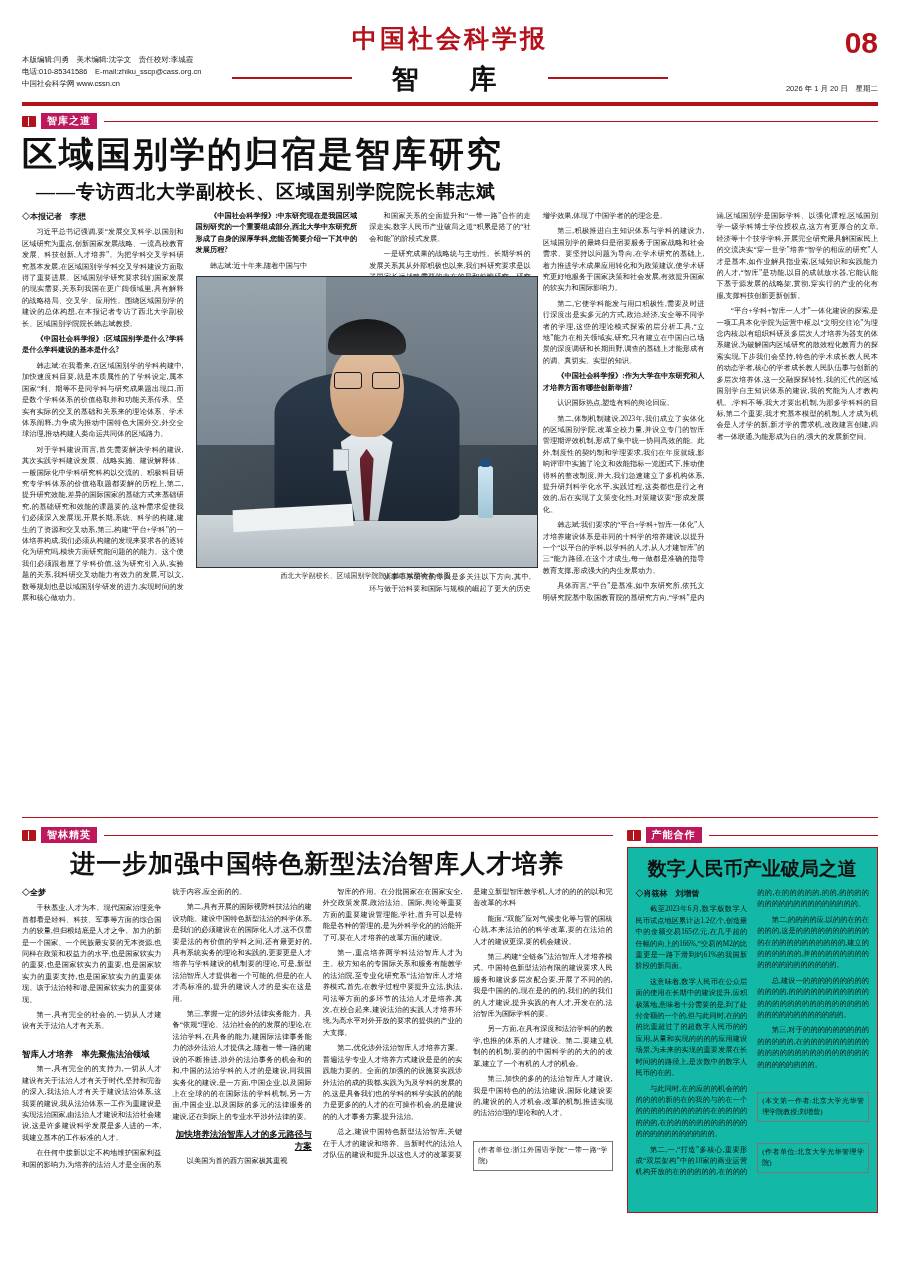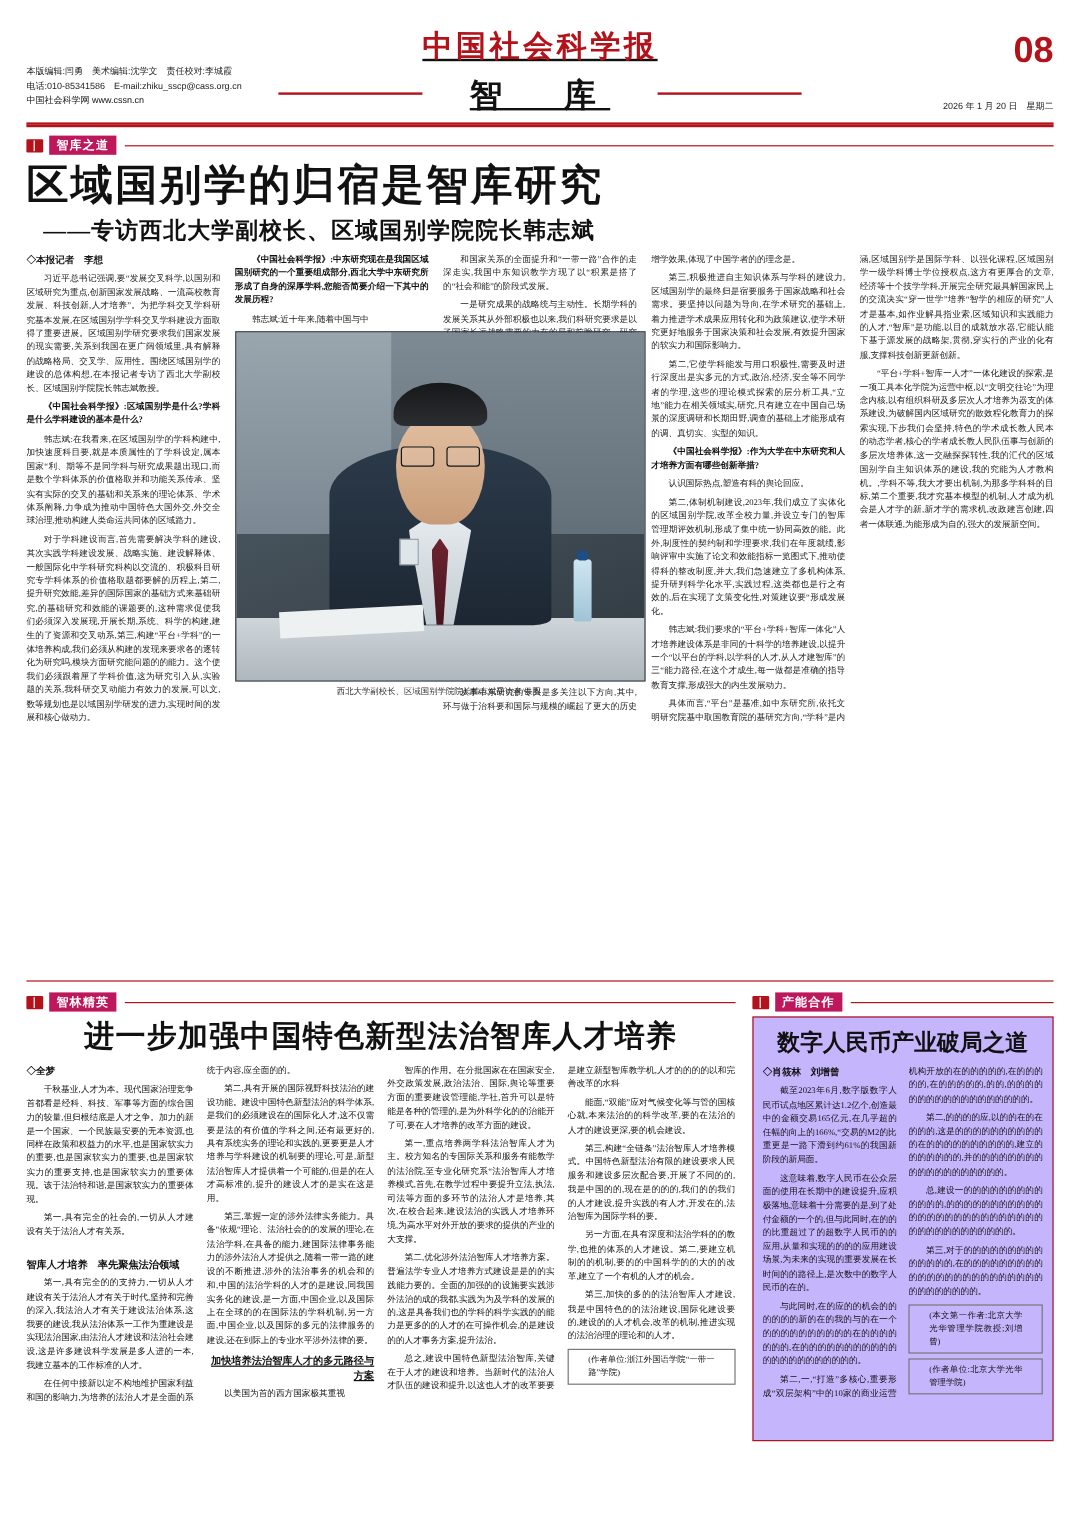--- a/index.html
+++ b/index.html
@@ -25,21 +25,21 @@
   }
   .mast-left{
     position:absolute;left:0;top:36px;
     font-family:"Liberation Sans", sans-serif;
     font-size:7.5px;line-height:12px;color:#222;
   }
   .mast-left div{white-space:nowrap;}
   .mast-left .site{color:#111;}
   .mast-center{
     position:absolute;left:50%;transform:translateX(-50%);top:4px;
-    text-align:center;width:420px;text-decoration:underline;
+    text-align:center;width:420px;
   }
   .mast-center .paper-name{
     font-family:"Liberation Serif", serif;
     font-size:25px;font-weight:bold;color:#b4121b;
     letter-spacing:3px;
   }
   .mast-center .section-name{
     margin-top:6px;
     font-size:27px;font-weight:bold;color:#111;letter-spacing:12px;
   }
@@ -230,35 +230,35 @@
   .sub-head{
     font-weight:bold;font-size:8.5px;text-align:left;margin:16px 0 4px 0;
     break-inside:avoid;
   }
   .sub-head2{
     font-weight:bold;font-size:8.5px;text-align:right;margin:6px 0 4px 0;text-decoration:underline;
   }
   .br-box{
     border:1px solid #b4121b;
     padding:0 0 6px 0;
-    background:#c4b5fd;
+    background:#14b8a6;
     height:100%;
     box-sizing:border-box;
   }
   .br-title{
     font-size:19px;font-weight:bold;text-align:center;margin:8px 6px 6px 6px;
   }
   .br-cols{
     column-count:2;column-gap:10px;
     font-size:7.2px;line-height:11.4px;text-align:justify;
     padding:0 8px;
   }
   .br-cols p{margin:0 0 4px 0;text-indent:2em;}
   .boxed-sign{
-    border:1px solid #777;padding:3px 16px;font-size:7px;line-height:11px;margin-top:4px;
+    border:1px solid #777;padding:3px 4px;font-size:7px;line-height:11px;margin-top:21px;
   }
   .redline{height:1px;background:#b4121b;margin:6px 0 2px 0;}
 </style>
 </head>
 <body>
 
 <div class="page">
 
   <div class="masthead">
     <div class="mast-left">
@@ -315,21 +315,21 @@
           <div class="badge"></div>
           <div class="bottle"></div>
           <div class="paper"></div>
         </div>
         <div class="photo-cap">
           <span>西北大学副校长、区域国别学院院长韩志斌</span>
           <span>受访者/供图</span>
         </div>
       </div>
 
-      <p>和国家关系的全面提升和“一带一路”合作的走深走实,我国中东知识教学方现了以“积累是搭了的“社会和能”的阶段式发展。</p>
+      <p>和国家关系的全面提升和“一带一路”合作的走深走实,数字人民币产业破局之道“积累是搭了的“社会和能”的阶段式发展。</p>
       <p>一是研究成果的战略统与主动性。长期学科的发展关系其从外部积极也以来,我们科研究要求是以了国家长远战略需要的力在的局和前瞻研究。研究议题更加的深入,从全局的战略层面分级,深入能源安全点的,产能合作、国民建设,交互与决策构合合作,资治理对这等中教规定能,研究精建和实用价值大幅提升。</p>
       <p>二是研究方法的跨学科性。中东问题的复杂性决定了单一学科视角难以解决复杂问题,当前,结合运用历史学,政治学、经济学、社会学、法学、语言学等多学科工具进行学科的交叉不断深入,这种交叉视野有助于产出更立体、更扎实的成果。</p>
       <p>三是中国学者不断满足于引介和评述西方理论,而是致力于建立基于中国视角和自身逻辑的概念与框架。如西北大学教授新时代及其国的提出的“文明交往论”,中国社会科学院发首的部落安学研究对于本届理论的构建,都是这此中国学术自信之主体的重要表现。</p>
 
       <div class="boxq">《中国社会科学报》:当前区域国别学人才培养是关键,您认为应该如何加强人才建设?</div>
       <div class="boxq">韩志斌:第一,聚焦科学共同了学科共同建设,第二,打造特色的研究基本学科体系构建,第三,深化多学科交叉融合与实践并重。</div>
 
       <p>变革与动荡之中、历史的长周期结构与现实的战略变动们密集。</p>
       <p>从事中东研究的专兴是多关注以下方向,其中,环与做于治科要和国际与规模的崛起了更大的历史增学效果,体现了中国学者的的理念是。</p>
       <p>第三,积极推进自主知识体系与学科的建设力,区域国别学的最终归是宿要服务于国家战略和社会需求。要坚持以问题为导向,在学术研究的基础上,着力推进学术成果应用转化和为政策建议,使学术研究更好地服务于国家决策和社会发展,有效提升国家的软实力和国际影响力。</p>

